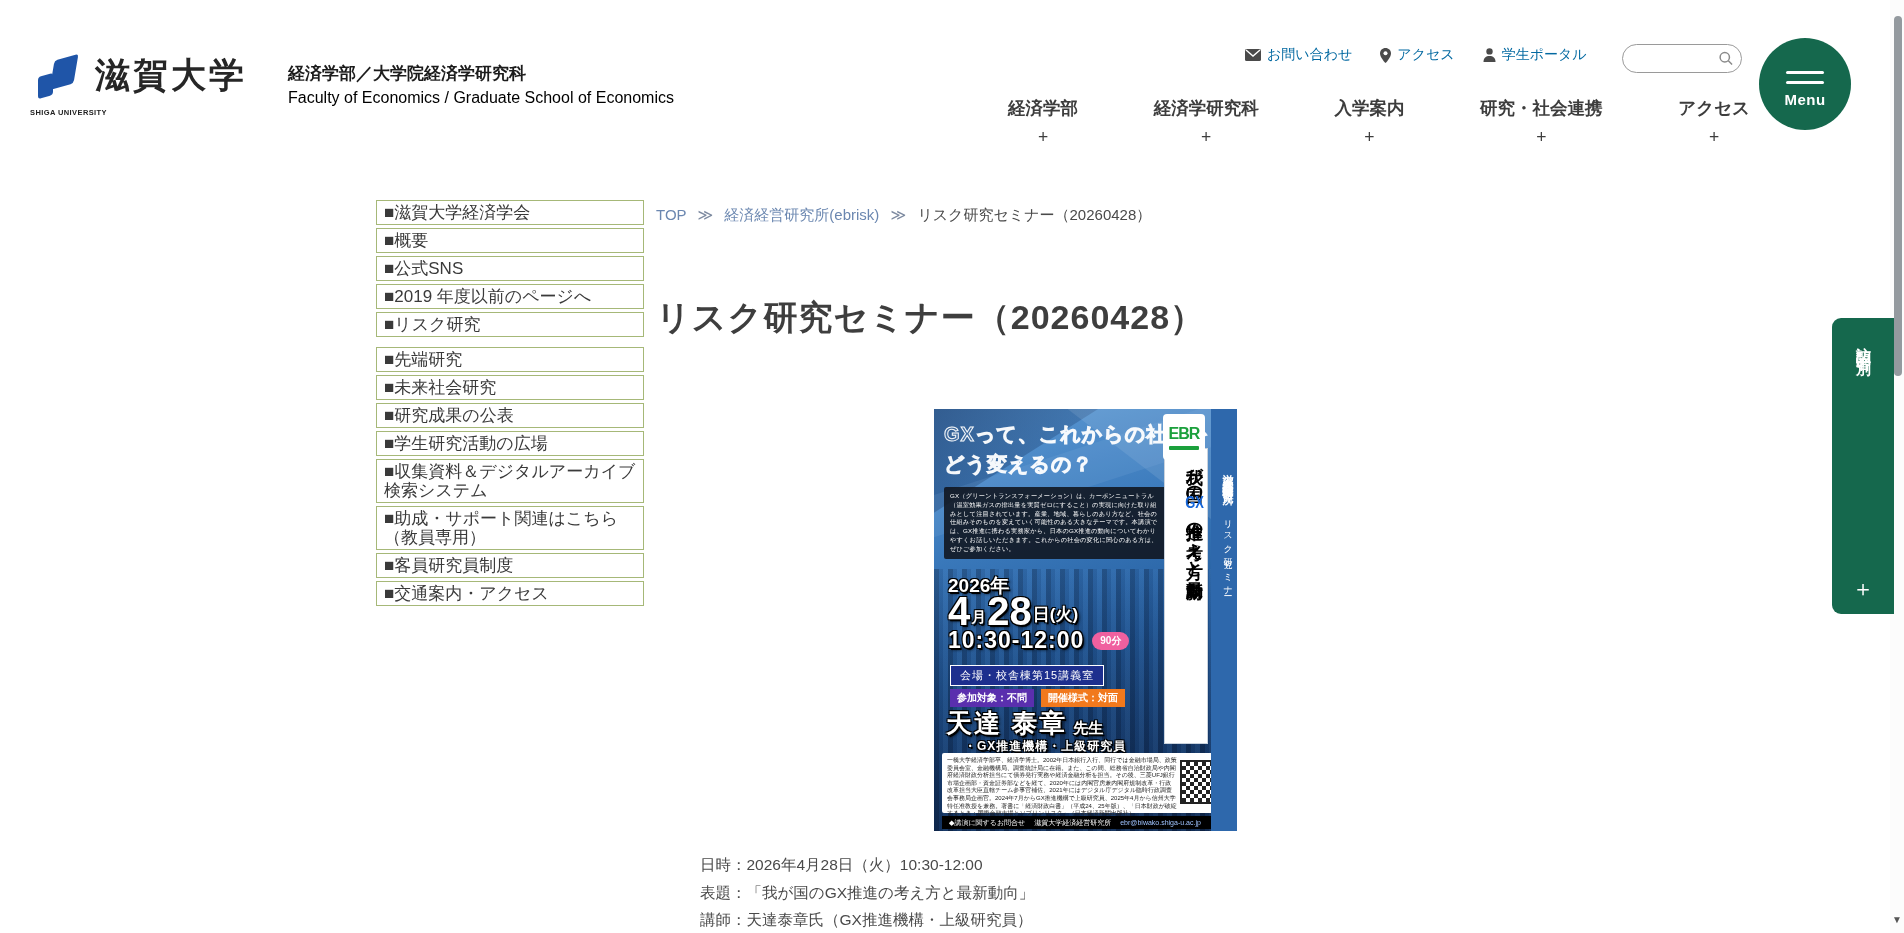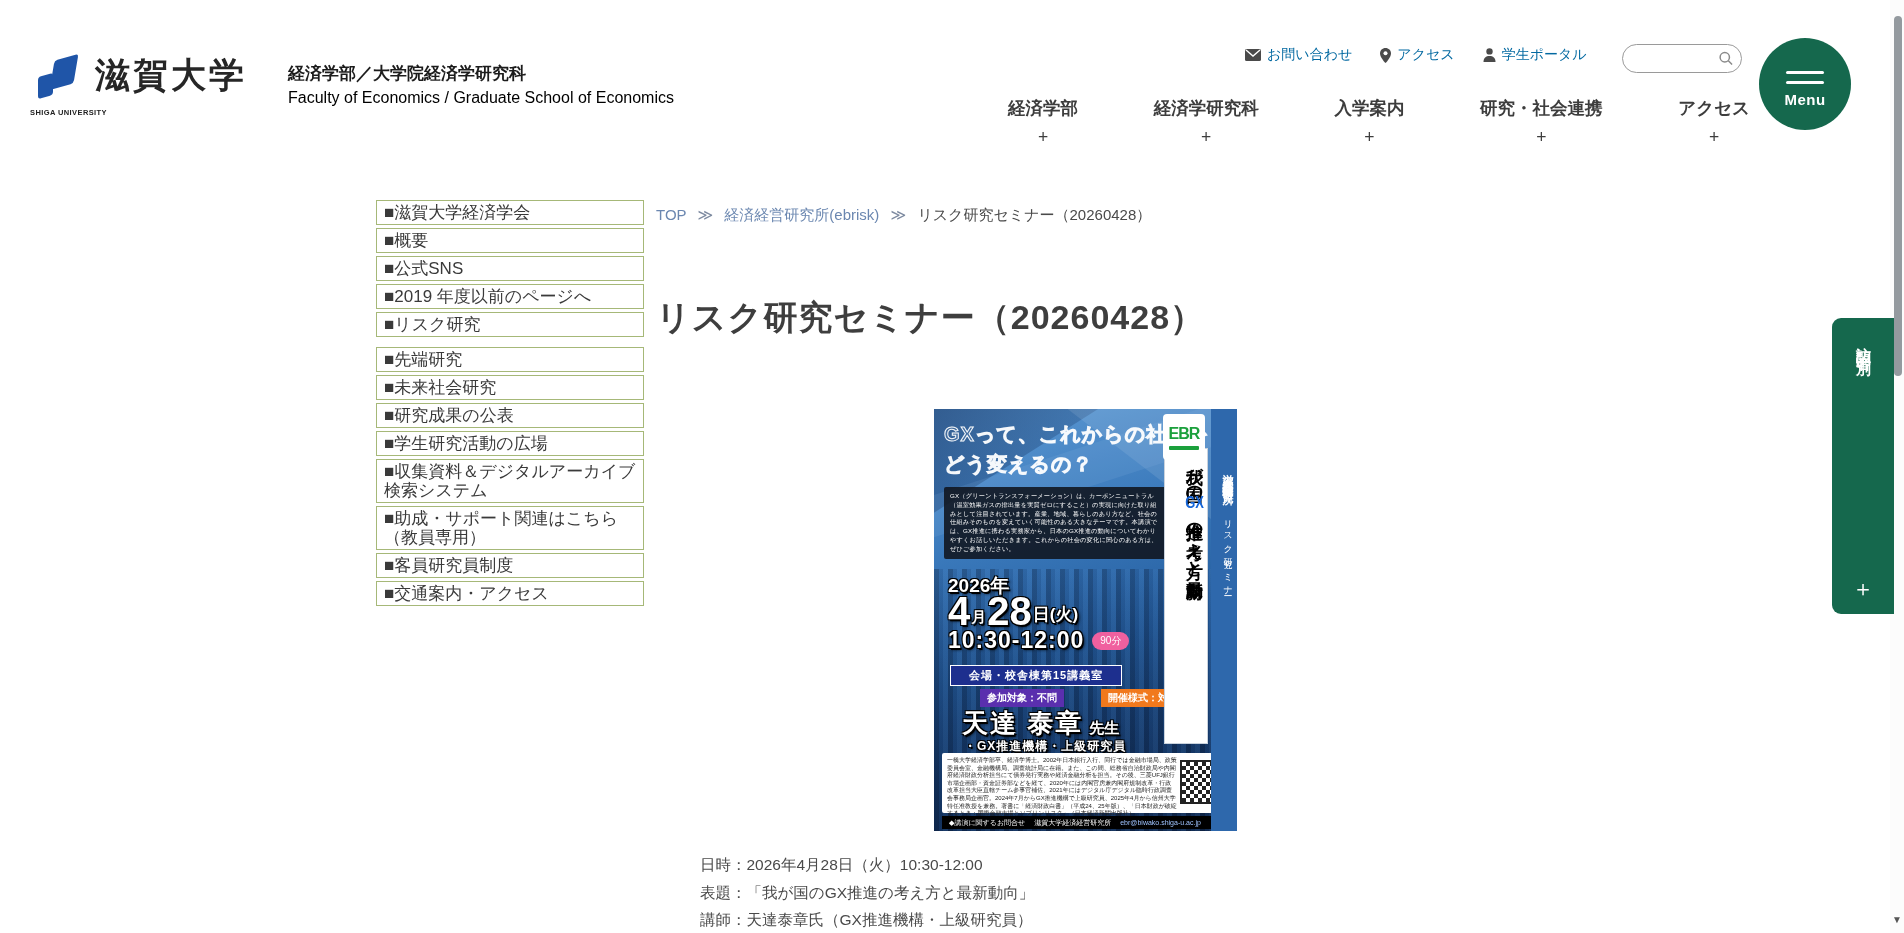--- a/index.html
+++ b/index.html
@@ -71,27 +71,27 @@
   #desc-box { left:10px; top:78px; width:222px; height:72px; background:rgba(16,20,30,.88); border-radius:2px;
     color:#fff; font-size:6.2px; line-height:8.8px; padding:5px 6px; letter-spacing:.2px; }
   .outline-w { color:#fff; text-shadow:1.5px 1.5px 0 #000,-1px -1px 0 #000,1px -1px 0 #000,-1px 1px 0 #000,2px 2px 3px rgba(0,0,0,.8); }
   #p-year { left:14px; top:164px; font-size:19px; font-weight:900; }
   #p-date { left:14px; top:182px; display:flex; align-items:flex-end; gap:1px; }
   .d-big { font-size:40px; font-weight:900; line-height:40px; }
   .d-small { font-size:15px; font-weight:900; padding-bottom:4px; }
   .d-day { font-size:17px; font-weight:900; padding-bottom:5px; }
   #p-time { left:14px; top:218px; display:flex; align-items:center; gap:8px; }
   #p-time .t { font-size:23px; font-weight:900; letter-spacing:1px; }
-  #duration-badge { background:#f0609f; color:#fff; font-size:10px; font-weight:400; padding:2px 8px; border-radius:9px; }
-  #venue-badge { left:16px; top:256px; background:#1d2f8e; border:1px solid #fff; color:#fff; font-size:11px; font-weight:700; padding:2px 18px; letter-spacing:1px; }
+  #duration-badge { background:#f0609f; color:#fff; font-size:10px; font-weight:700; padding:2px 8px; border-radius:9px; }
+  #venue-badge { left:16px; top:256px; background:#1d2f8e; border:1px solid #fff; color:#fff; font-size:11px; font-weight:400; padding:2px 9px; letter-spacing:1px; }
   #badge-row { left:16px; top:280px; display:flex; gap:7px; }
-  .mini-badge { color:#fff; font-size:10px; font-weight:700; padding:2px 7px;margin-left:30px; }
+  .mini-badge { color:#fff; font-size:10px; font-weight:700; padding:2px 7px; }
   #target-badge { background:#5a2fae; }
   #format-badge { background:#f1791d; }
-  #speaker { left:28px; top:297px; display:flex; align-items:flex-end; gap:6px; }
+  #speaker { left:12px; top:297px; display:flex; align-items:flex-end; gap:6px; }
   #speaker .name { font-size:26px; font-weight:900; letter-spacing:2px; }
   #speaker .hono { font-size:15px; font-weight:900; padding-bottom:3px; }
   #affiliation { left:30px; top:329px; font-size:12px; font-weight:800; letter-spacing:1px; }
   #bio-box { left:8px; top:344px; width:287px; height:60px; background:#fff; border-radius:2px; padding:4px 52px 4px 5px;
     font-size:6px; line-height:7.6px; color:#222; }
   #qr-code { position:absolute; right:5px; top:7px; width:44px; height:44px; border:2px solid #222;
     background:repeating-conic-gradient(#222 0% 25%, #fff 0% 50%) 0 0/8px 8px; }
   #poster-footer { left:8px; top:407px; width:287px; height:13px; background:#000; color:#fff;
     display:flex; align-items:center; gap:9px; padding:0 7px; font-size:7px; white-space:nowrap; overflow:hidden; }
   #poster-footer .email { color:#9fc3ff; }

